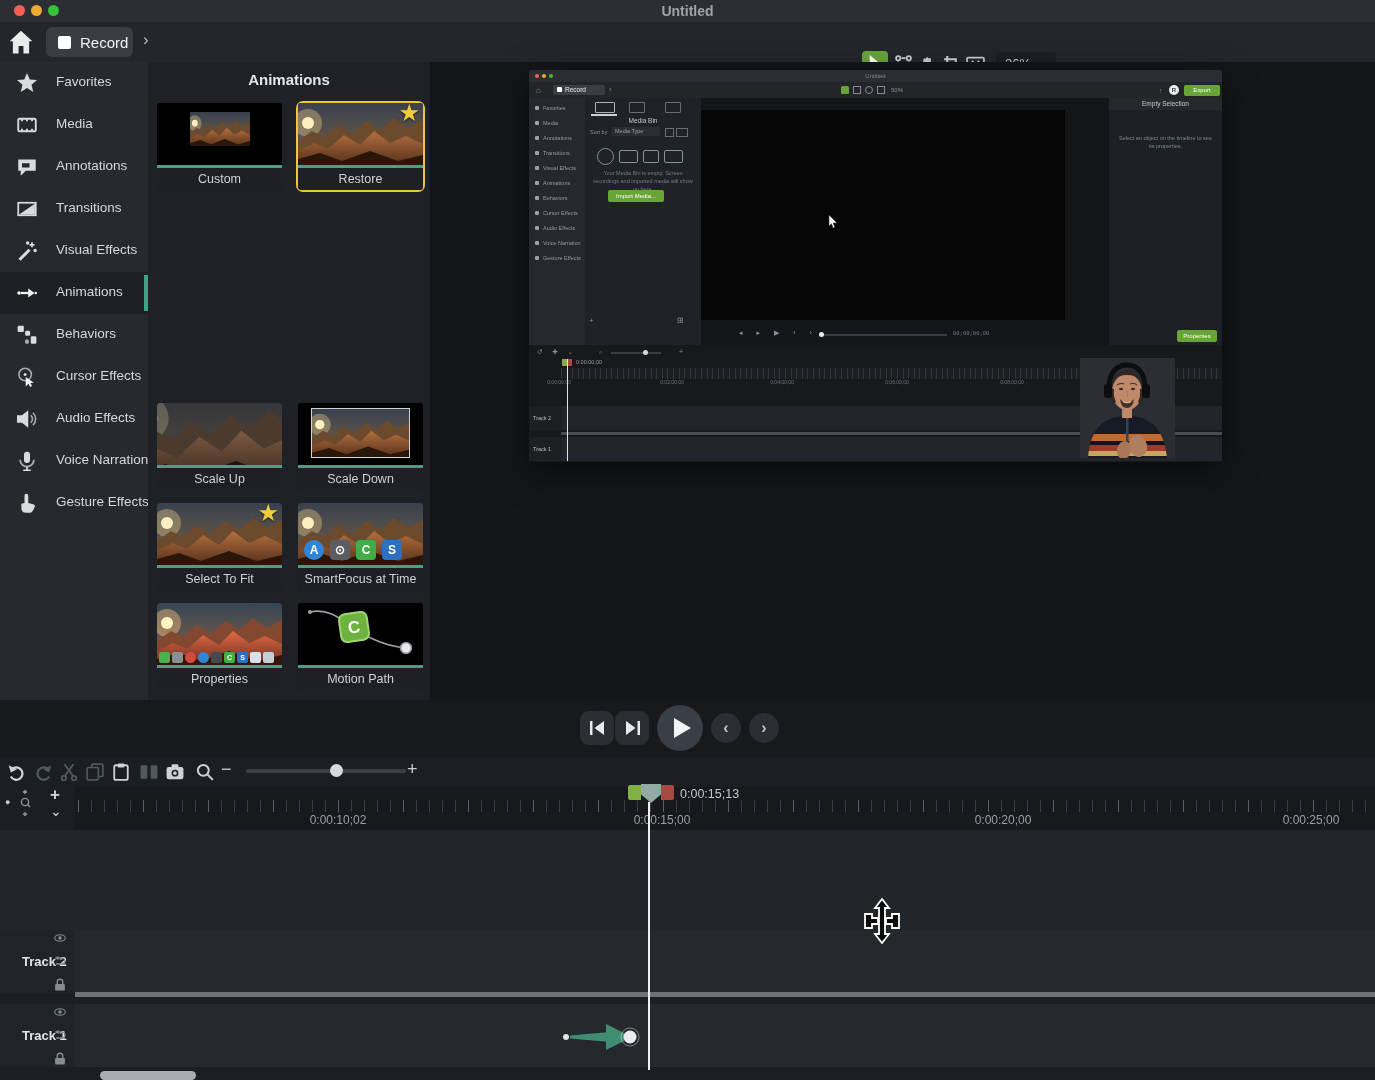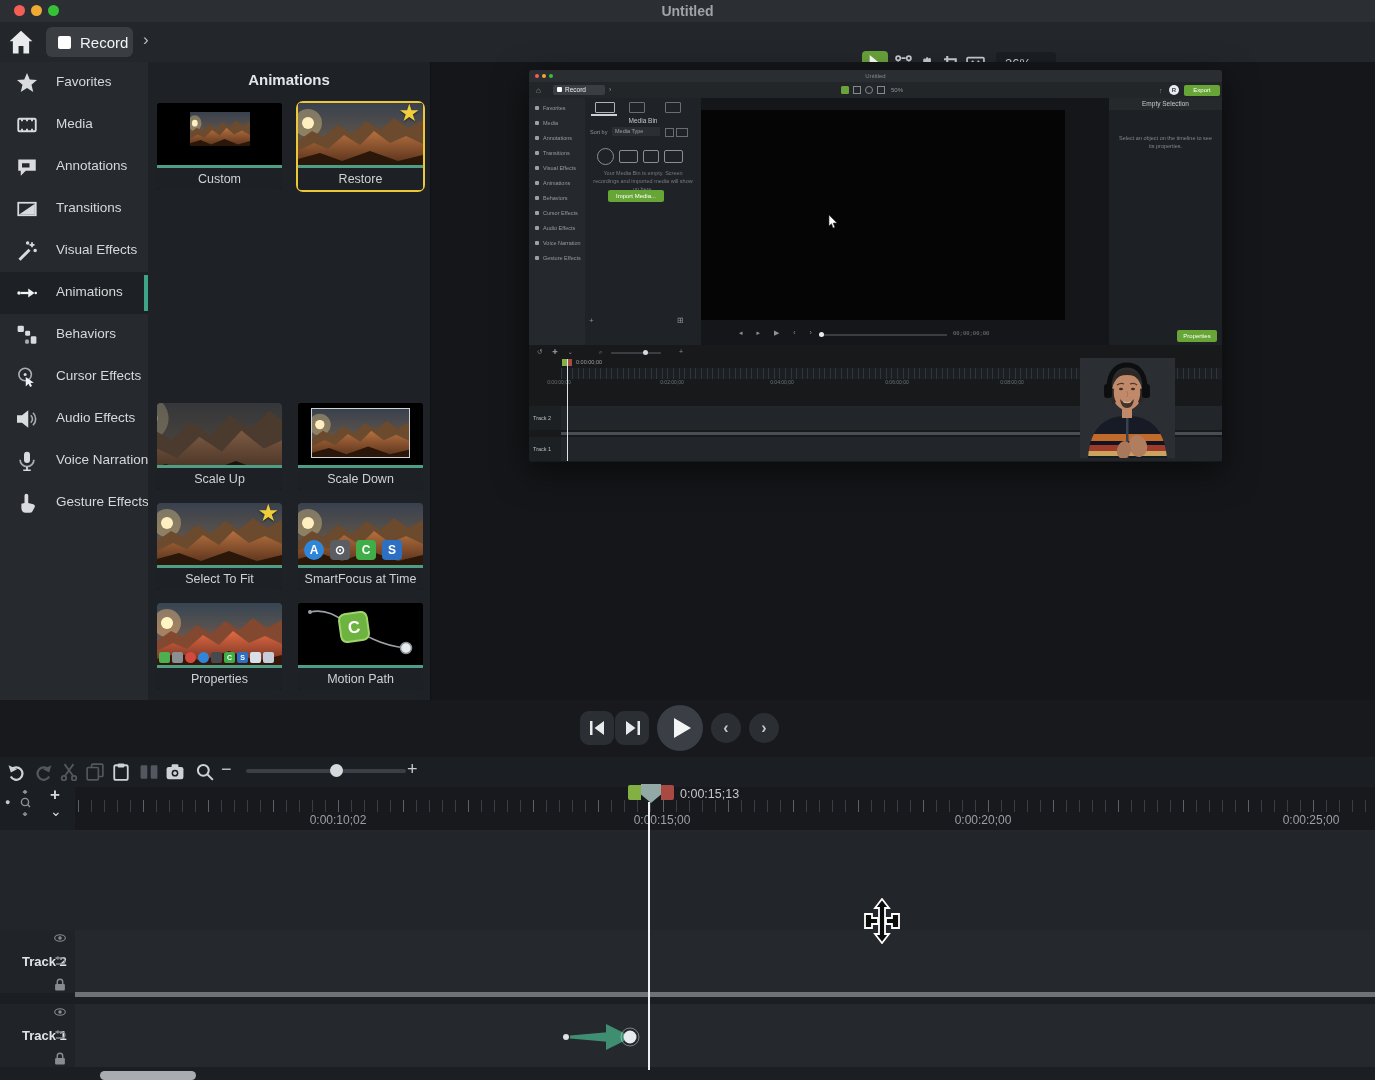--- a/index.html
+++ b/index.html
@@ -722,21 +722,21 @@
           <path d="M6,22 L6,26 M4,23.5 L6,25.5 L8,23.5"></path>
         </svg>
       </div>
     <span class="gutter-glyph" style="left:50px;top:28px;font-size:17px;font-weight:bold">+</span>
     <span class="gutter-glyph" style="left:50px;top:46px;font-size:14px">⌄</span>
 
     <div class="ruler">
       <div class="ticks"></div>
       <div class="rlabel" style="left:263px">0:00:10;02</div>
       <div class="rlabel" style="left:587px">0:00:15;00</div>
-      <div class="rlabel" style="left:908px">0:00:20;00</div>
+      <div class="rlabel" style="left:928px">0:00:20;00</div>
       <div class="rlabel" style="left:1236px">0:00:25;00</div>
     </div>
 
     <div class="mid-area"></div>
 
     <div class="track-hd" style="top:173px;height:63px">
       <div class="track-label" style="top:24px">Track 2</div>
       <div class="trk-ico" style="top:4px">
           <svg viewBox="0 0 12 8" stroke="currentColor" fill="none" stroke-width="1.1">
             <ellipse cx="6" cy="4" rx="5.3" ry="3.3"></ellipse>

